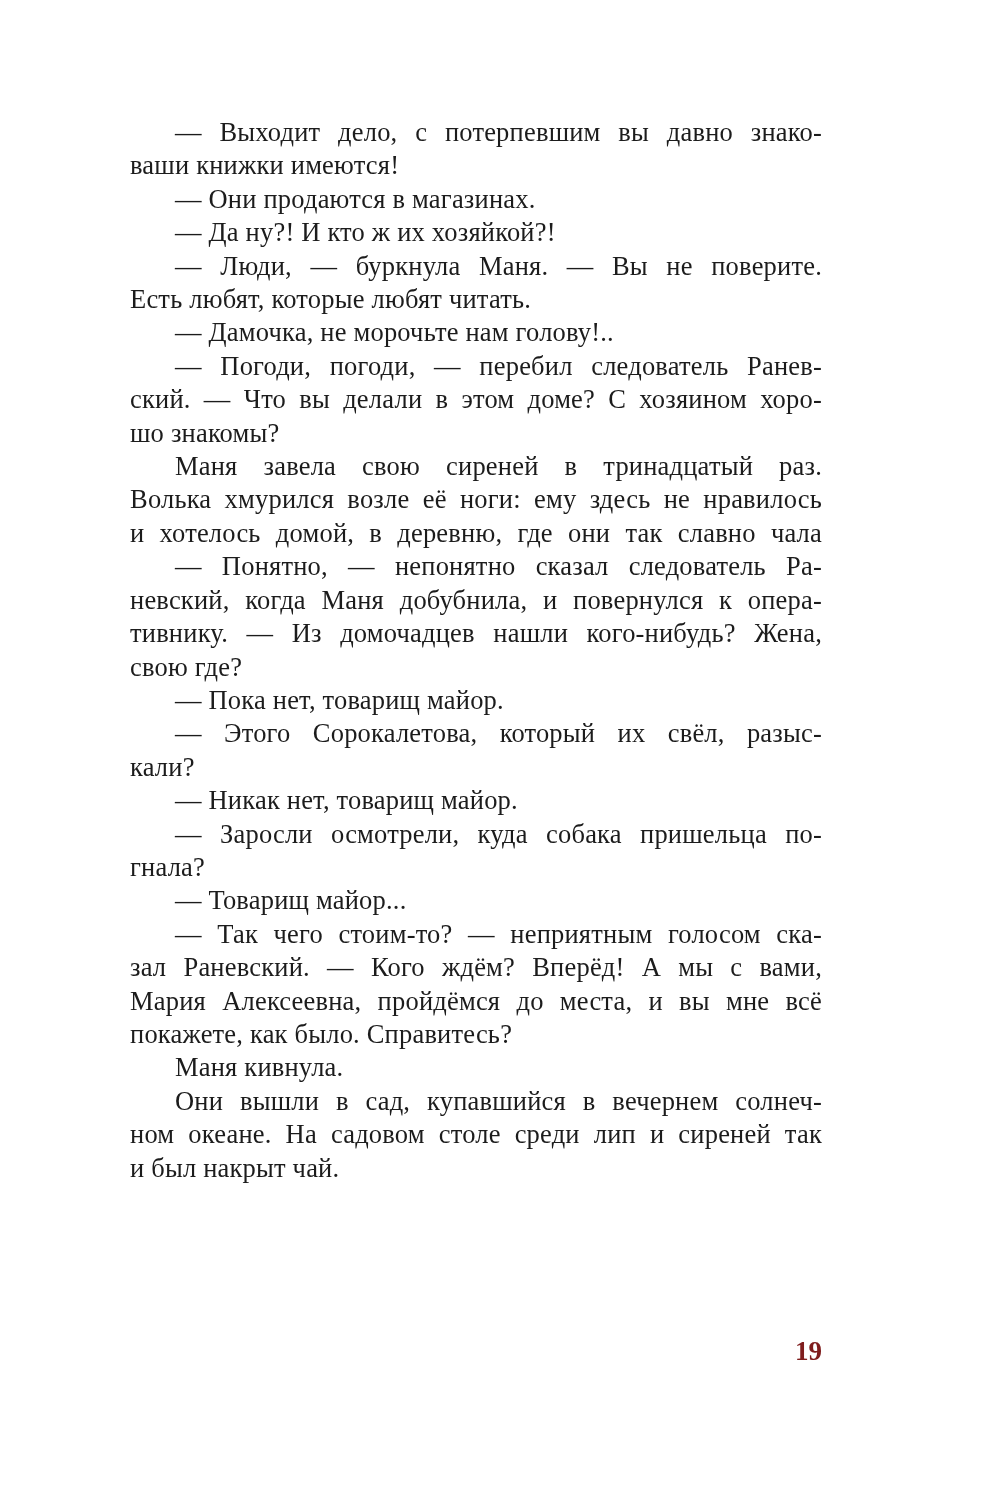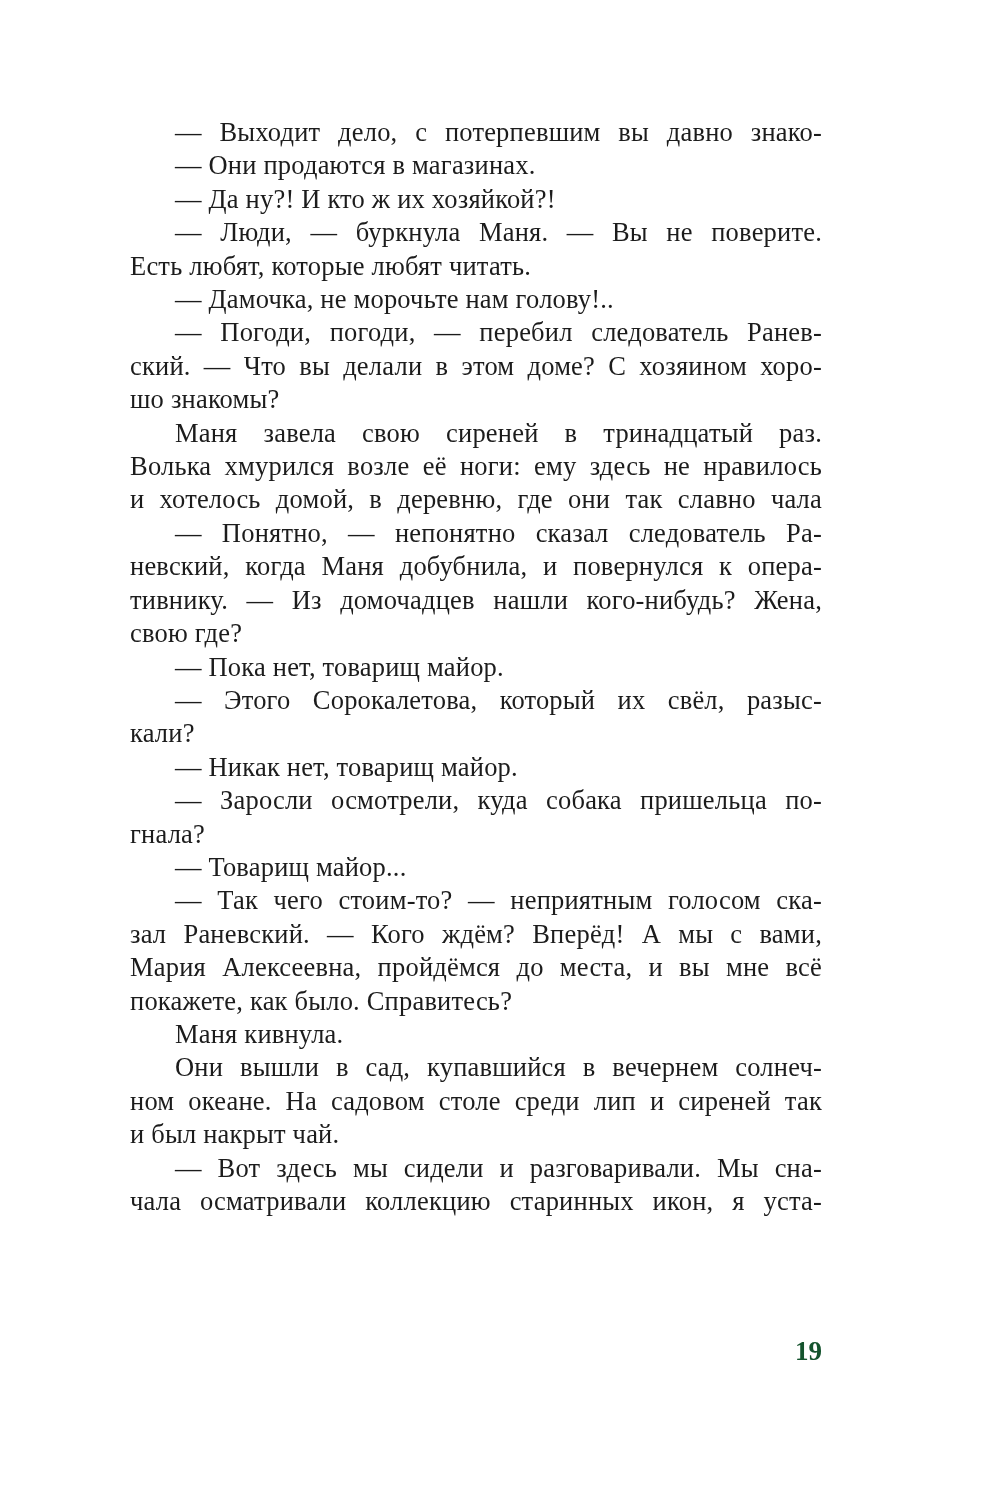--- a/index.html
+++ b/index.html
@@ -45,30 +45,31 @@
     text-align-last: left;
   }
   .page-number {
     position: absolute;
     left: 130px;
     top: 1336px;
     width: 692px;
     text-align: right;
     font-size: 27px;
     font-weight: bold;
-    color: #14532d;
+    color: #7f1d1d;
   }
 </style>
 </head>
 <body>
 
 <div class="book-page">
   <div class="text-block">
       <div class="paragraph">
         <div class="line first">— Выходит дело, с потерпевшим вы давно знако-</div>
+        <div class="line end">ваши книжки имеются!</div>
       </div>
       <div class="paragraph">
         <div class="line first end">— Они продаются в магазинах.</div>
       </div>
       <div class="paragraph">
         <div class="line first end">— Да ну?! И кто ж их хозяйкой?!</div>
       </div>
       <div class="paragraph">
         <div class="line first">— Люди, — буркнула Маня. — Вы не поверите.</div>
         <div class="line end">Есть любят, которые любят читать.</div>
@@ -116,19 +117,15 @@
         <div class="line end">покажете, как было. Справитесь?</div>
       </div>
       <div class="paragraph">
         <div class="line first end">Маня кивнула.</div>
       </div>
       <div class="paragraph">
         <div class="line first">Они вышли в сад, купавшийся в вечернем солнеч-</div>
         <div class="line">ном океане. На садовом столе среди лип и сиреней так</div>
         <div class="line end">и был накрыт чай.</div>
       </div>
-      <div class="paragraph">
-        <div class="line first">— Вот здесь мы сидели и разговаривали. Мы сна-</div>
-        <div class="line">чала осматривали коллекцию старинных икон, я уста-</div>
-      </div>
     </div>
   <div class="page-number">19</div>
 </div>
 
 </body></html>

